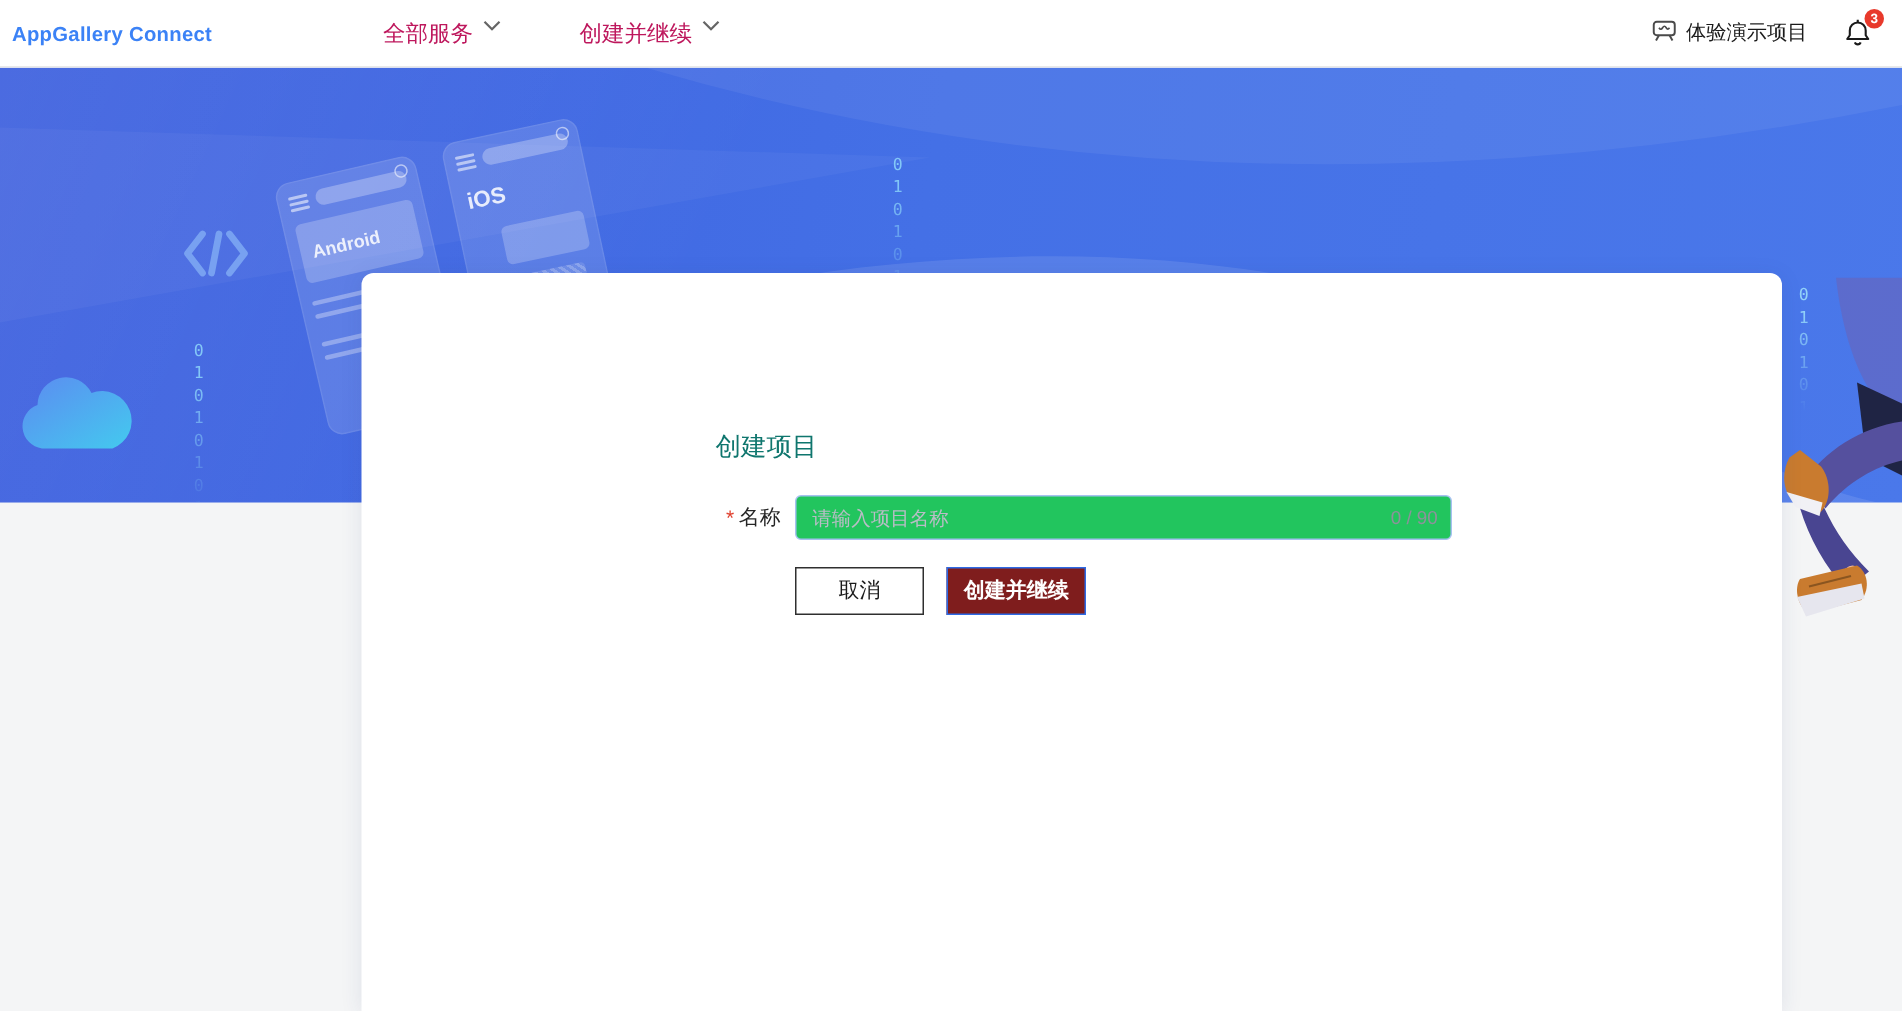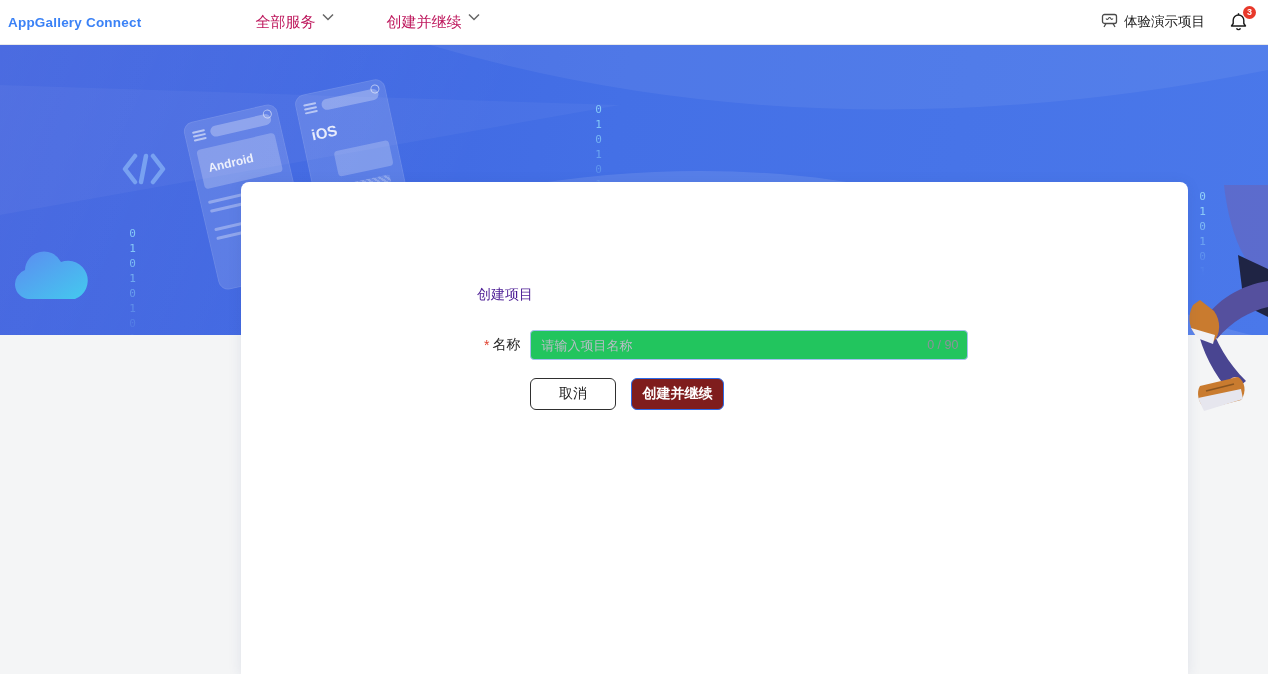--- a/index.html
+++ b/index.html
@@ -59,31 +59,31 @@
   .p-line { height:3px; border-radius:2px; background:rgba(255,255,255,.32); margin-top:6px; }
   .p-tex { margin-top:8px; border-radius:3px;
            background:repeating-linear-gradient(45deg,rgba(255,255,255,.30) 0 2px,rgba(255,255,255,.12) 2px 4px); }
 
   
   .person { position:absolute; left:1186px; top:185px; z-index:1; }
 
   
   .card { position:absolute; left:241px; top:182px; width:947px; height:492px; background:#ffffff;
           border-radius:8px 8px 0 0; box-shadow:0 2px 14px rgba(40,60,120,.10); z-index:2; }
-  .dlg-title { position:absolute; left:236px; top:104px; font-size:14px; color:#4c1d95; font-weight:500; }
+  .dlg-title { position:absolute; left:236px; top:104px; font-size:17px; color:#0f766e; font-weight:500; }
   .form-row { position:absolute; left:243px; top:148px; display:flex; align-items:center; }
   .req { color:#e0412f; font-size:14px; margin-right:3px; }
   .fld-label { font-size:14px; color:#262626; margin-right:10px; }
   .input-wrap { position:relative; width:438px; height:30px; }
   .input-wrap input { width:100%; height:100%; border:1px solid #a6c1f0; border-radius:4px; outline:none;
           padding:0 58px 0 10px; font-size:13px; color:#333; font-family:inherit; background:#22c55e; }
   .input-wrap input::placeholder { color:#b9bdc6; }
   .counter { position:absolute; right:10px; top:0; height:30px; line-height:30px; font-size:12.5px; color:#8d929b; }
   .btn-row { position:absolute; left:289px; top:196px; display:flex; }
-  .btn { height:32px; border-radius:6px; font-size:14px; font-family:inherit; cursor:pointer; }
+  .btn { height:32px; border-radius:0; font-size:14px; font-family:inherit; cursor:pointer; }
   .btn-cancel { width:86px; background:#fff; border:1px solid #2f2f2f; color:#1a1a1a; }
   .btn-submit { width:93px; margin-left:15px; background:#7f1d1d; border:1px solid #2d6ae6; color:#fff; font-weight:600; }
 </style>
 </head>
 <body>
 
 <div class="screen">
 
   <div class="banner">
     <div class="sheen"></div>

